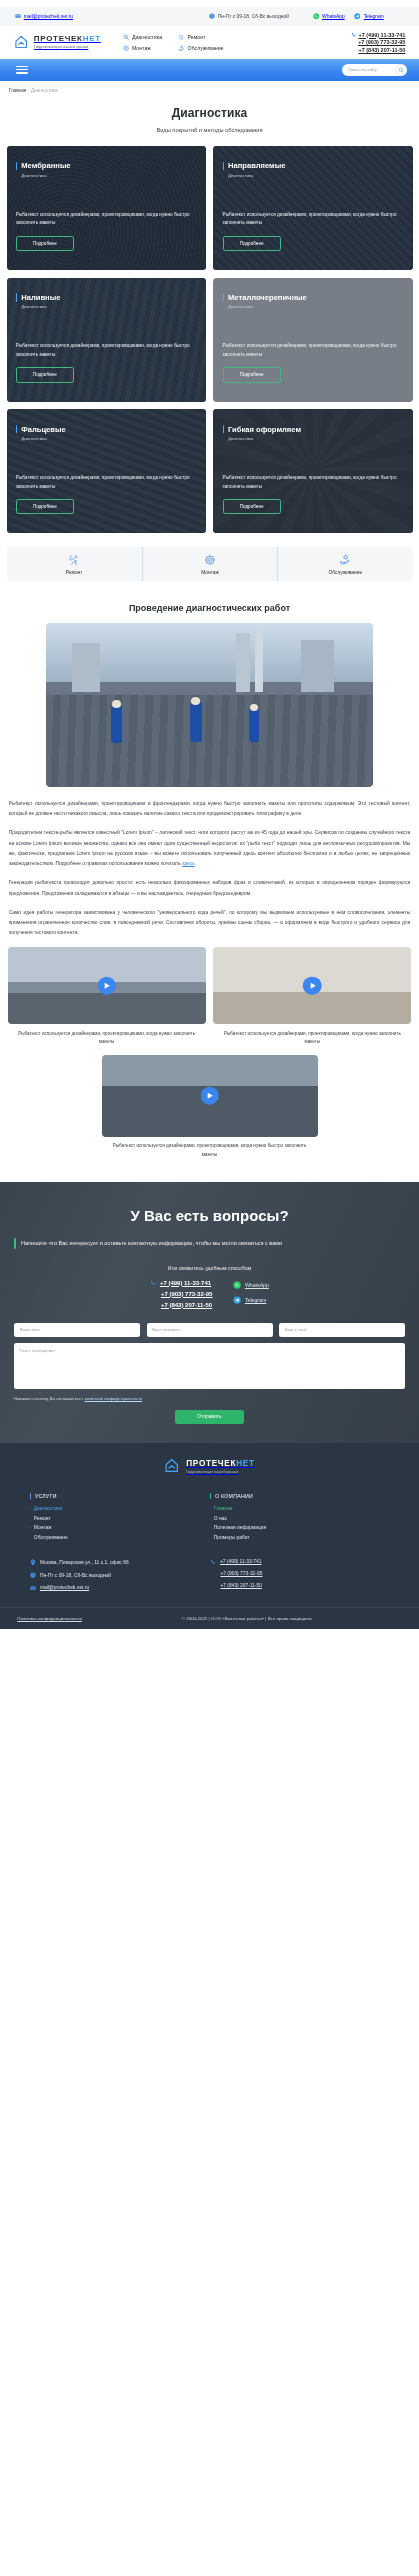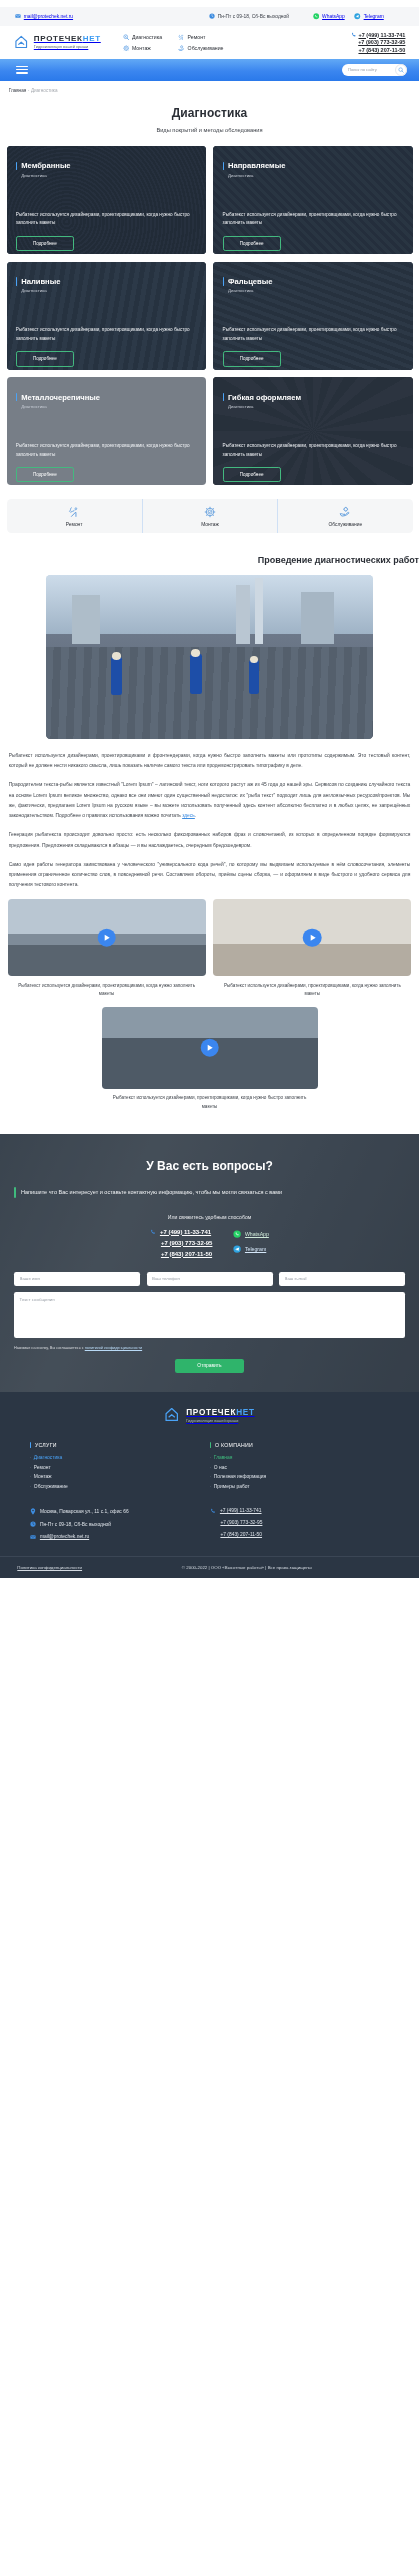--- a/index.html
+++ b/index.html
@@ -88,21 +88,21 @@
   .crumbs .sep { color:#aeb2b8; margin: 0 1.6px;}
   .crumbs .cur { color:#a7abb1; }
 
   
   .page-title { text-align:center; font-size: 12px; font-weight: bold; color:#2b2f36; margin-top: 13px; letter-spacing:0.1px;}
   .page-sub { text-align:center; font-size: 5.7px; color:#3b3f46; margin-top: 7px; }
 
   
   .cards { display:grid; grid-template-columns: 1fr 1fr; gap: 7.6px; margin-top: 13px; padding: 0 6.5px; }
   .card {
-    position: relative; height: 108px; border-radius: 3.8px; overflow: hidden;
+    position: relative; height: 124px; border-radius: 3.8px; overflow: hidden;
     color: #fff; isolation:isolate;
   }
   .card .bg { position:absolute; inset:0; z-index:0; }
   .card .veil { position:absolute; inset:0; z-index:1; background: rgba(36,47,62,.62); }
   .card .content { position:relative; z-index:2; padding: 15.3px 11px 0 9.3px; }
   .card h3 { font-size: 7.6px; font-weight: bold; display:flex; align-items:center; gap:3.8px; }
   .card h3 .bar { width:1.6px; height: 8.2px; background:#4aa3f7; border-radius:0.5px; display:inline-block;}
   .card .ctag { font-size: 4.4px; color: #c5cbd4; margin: 2.2px 0 0 5.5px; }
   .card p.cdesc {
     font-size: 4.7px; line-height: 1.85; margin: 33px 0 0 0; color:#f2f4f7;
@@ -136,21 +136,21 @@
   
   .services {
     margin: 14px 6.5px 0 6.5px; background:#f5f6f7; border-radius: 4.4px;
     display:grid; grid-template-columns: 1fr 1fr 1fr; height: 34px;
   }
   .svc { display:flex; flex-direction:column; align-items:center; justify-content:center; gap:3.3px; cursor:pointer;}
   .svc + .svc { border-left: 0.5px solid #cfe0f5; }
   .svc span { font-size: 4.9px; color:#2b2f36; }
 
   
-  .sec-h2 { text-align:right; font-size: 9px; font-weight:bold; color:#2b2f36; margin-top: 22px; }
+  .sec-h2 { text-align:center; font-size: 9px; font-weight:bold; color:#2b2f36; margin-top: 22px; }
 
   
   .hero-photo {
     margin: 9.8px auto 0 auto; width: 327px; height: 164px; border-radius: 4.4px; overflow:hidden;
     position:relative;
     background:
       linear-gradient(180deg, #c5d4e2 0%, #9fb4c9 34%, #6d798a 35%, #55616f 100%);
   }
   .hero-photo .sky { position:absolute; left:0; right:0; top:0; height: 36%;
       background: linear-gradient(180deg,#cddcea,#9fb3c6); }
@@ -185,21 +185,21 @@
   .v2 { background: linear-gradient(180deg,#dcd9d2 0 58%, #b3aca1 58% 100%); }
   .v3 { background: linear-gradient(180deg,#8a99a6 0 38%, #4e5a66 38% 100%); }
   .vwide { grid-column: 1 / -1; display:flex; flex-direction:column; align-items:center; }
   .vwide .vthumb { width: 216px; height: 82px; }
 
   
   .cta { margin-top: 22px; position:relative; overflow:hidden; padding: 25px 0 18.6px 0;
     background: linear-gradient(115deg,#4a555f 0%, #616b74 30%, #505b66 60%, #3e4852 100%); }
   .cta::after { content:""; position:absolute; inset:0; background: rgba(46,55,65,.55); }
   .cta-in { position:relative; z-index:2; padding: 0 14px; }
-  .cta h2 { text-align:center; color:#fff; font-size: 12px; font-weight:bold; }
+  .cta h2 { text-align:center; color:#fff; font-size: 15px; font-weight:bold; }
   .cta .lead { display:flex; gap: 5.5px; margin-top: 14px; }
   .cta .lead .gbar { width:1.6px; background:#3fbb7d; border-radius:1.1px; flex:0 0 auto;}
   .cta .lead p { color:#f1f3f5; font-size: 5.5px; line-height: 2.0; }
   .cta .orcontact { text-align:center; color:#e8eaed; font-size: 5.2px; margin-top: 16.4px; }
   .cta .contacts { display:flex; justify-content:center; align-items:flex-start; gap: 21px; margin-top: 8.7px; }
   .cta .ph-col { display:flex; flex-direction:column; gap: 4.9px; }
   .cta .ph { display:flex; align-items:center; gap: 3.8px; color:#fff; font-size: 6px; font-weight:bold; }
   .cta .ph .spacer { width: 7px; display:inline-block; }
   .cta .msg-col { display:flex; flex-direction:column; gap: 6.5px; padding-top: 1.1px;}
   .cta .msg { display:flex; align-items:center; gap: 3.3px; font-size: 5.2px; }
@@ -453,40 +453,40 @@
             <span class="bar"></span>
             <span>Наливные</span>
           </h3>
         <div class="ctag">Диагностика</div>
         <p class="cdesc">Рыбатекст используется дизайнерами, проектировщиками, когда нужно быстро заполнить макеты</p>
         <div class="more">Подробнее</div>
       </div>
     </div>
 
     <div class="card">
+      <div class="bg tex-metal"></div>
+      <div class="veil"></div>
+      <div class="content">
+        <h3>
+            <span class="bar"></span>
+            <span>Металлочерепичные</span>
+          </h3>
+        <div class="ctag">Диагностика</div>
+        <p class="cdesc">Рыбатекст используется дизайнерами, проектировщиками, когда нужно быстро заполнить макеты</p>
+        <div class="more">Подробнее</div>
+      </div>
+    </div>
+
+    <div class="card">
       <div class="bg tex-folded"></div>
       <div class="veil"></div>
       <div class="content">
         <h3>
             <span class="bar"></span>
             <span>Фальцевые</span>
-          </h3>
-        <div class="ctag">Диагностика</div>
-        <p class="cdesc">Рыбатекст используется дизайнерами, проектировщиками, когда нужно быстро заполнить макеты</p>
-        <div class="more">Подробнее</div>
-      </div>
-    </div>
-
-    <div class="card">
-      <div class="bg tex-metal"></div>
-      <div class="veil"></div>
-      <div class="content">
-        <h3>
-            <span class="bar"></span>
-            <span>Металлочерепичные</span>
           </h3>
         <div class="ctag">Диагностика</div>
         <p class="cdesc">Рыбатекст используется дизайнерами, проектировщиками, когда нужно быстро заполнить макеты</p>
         <div class="more">Подробнее</div>
       </div>
     </div>
 
     <div class="card">
       <div class="bg tex-flex"></div>
       <div class="veil"></div>

